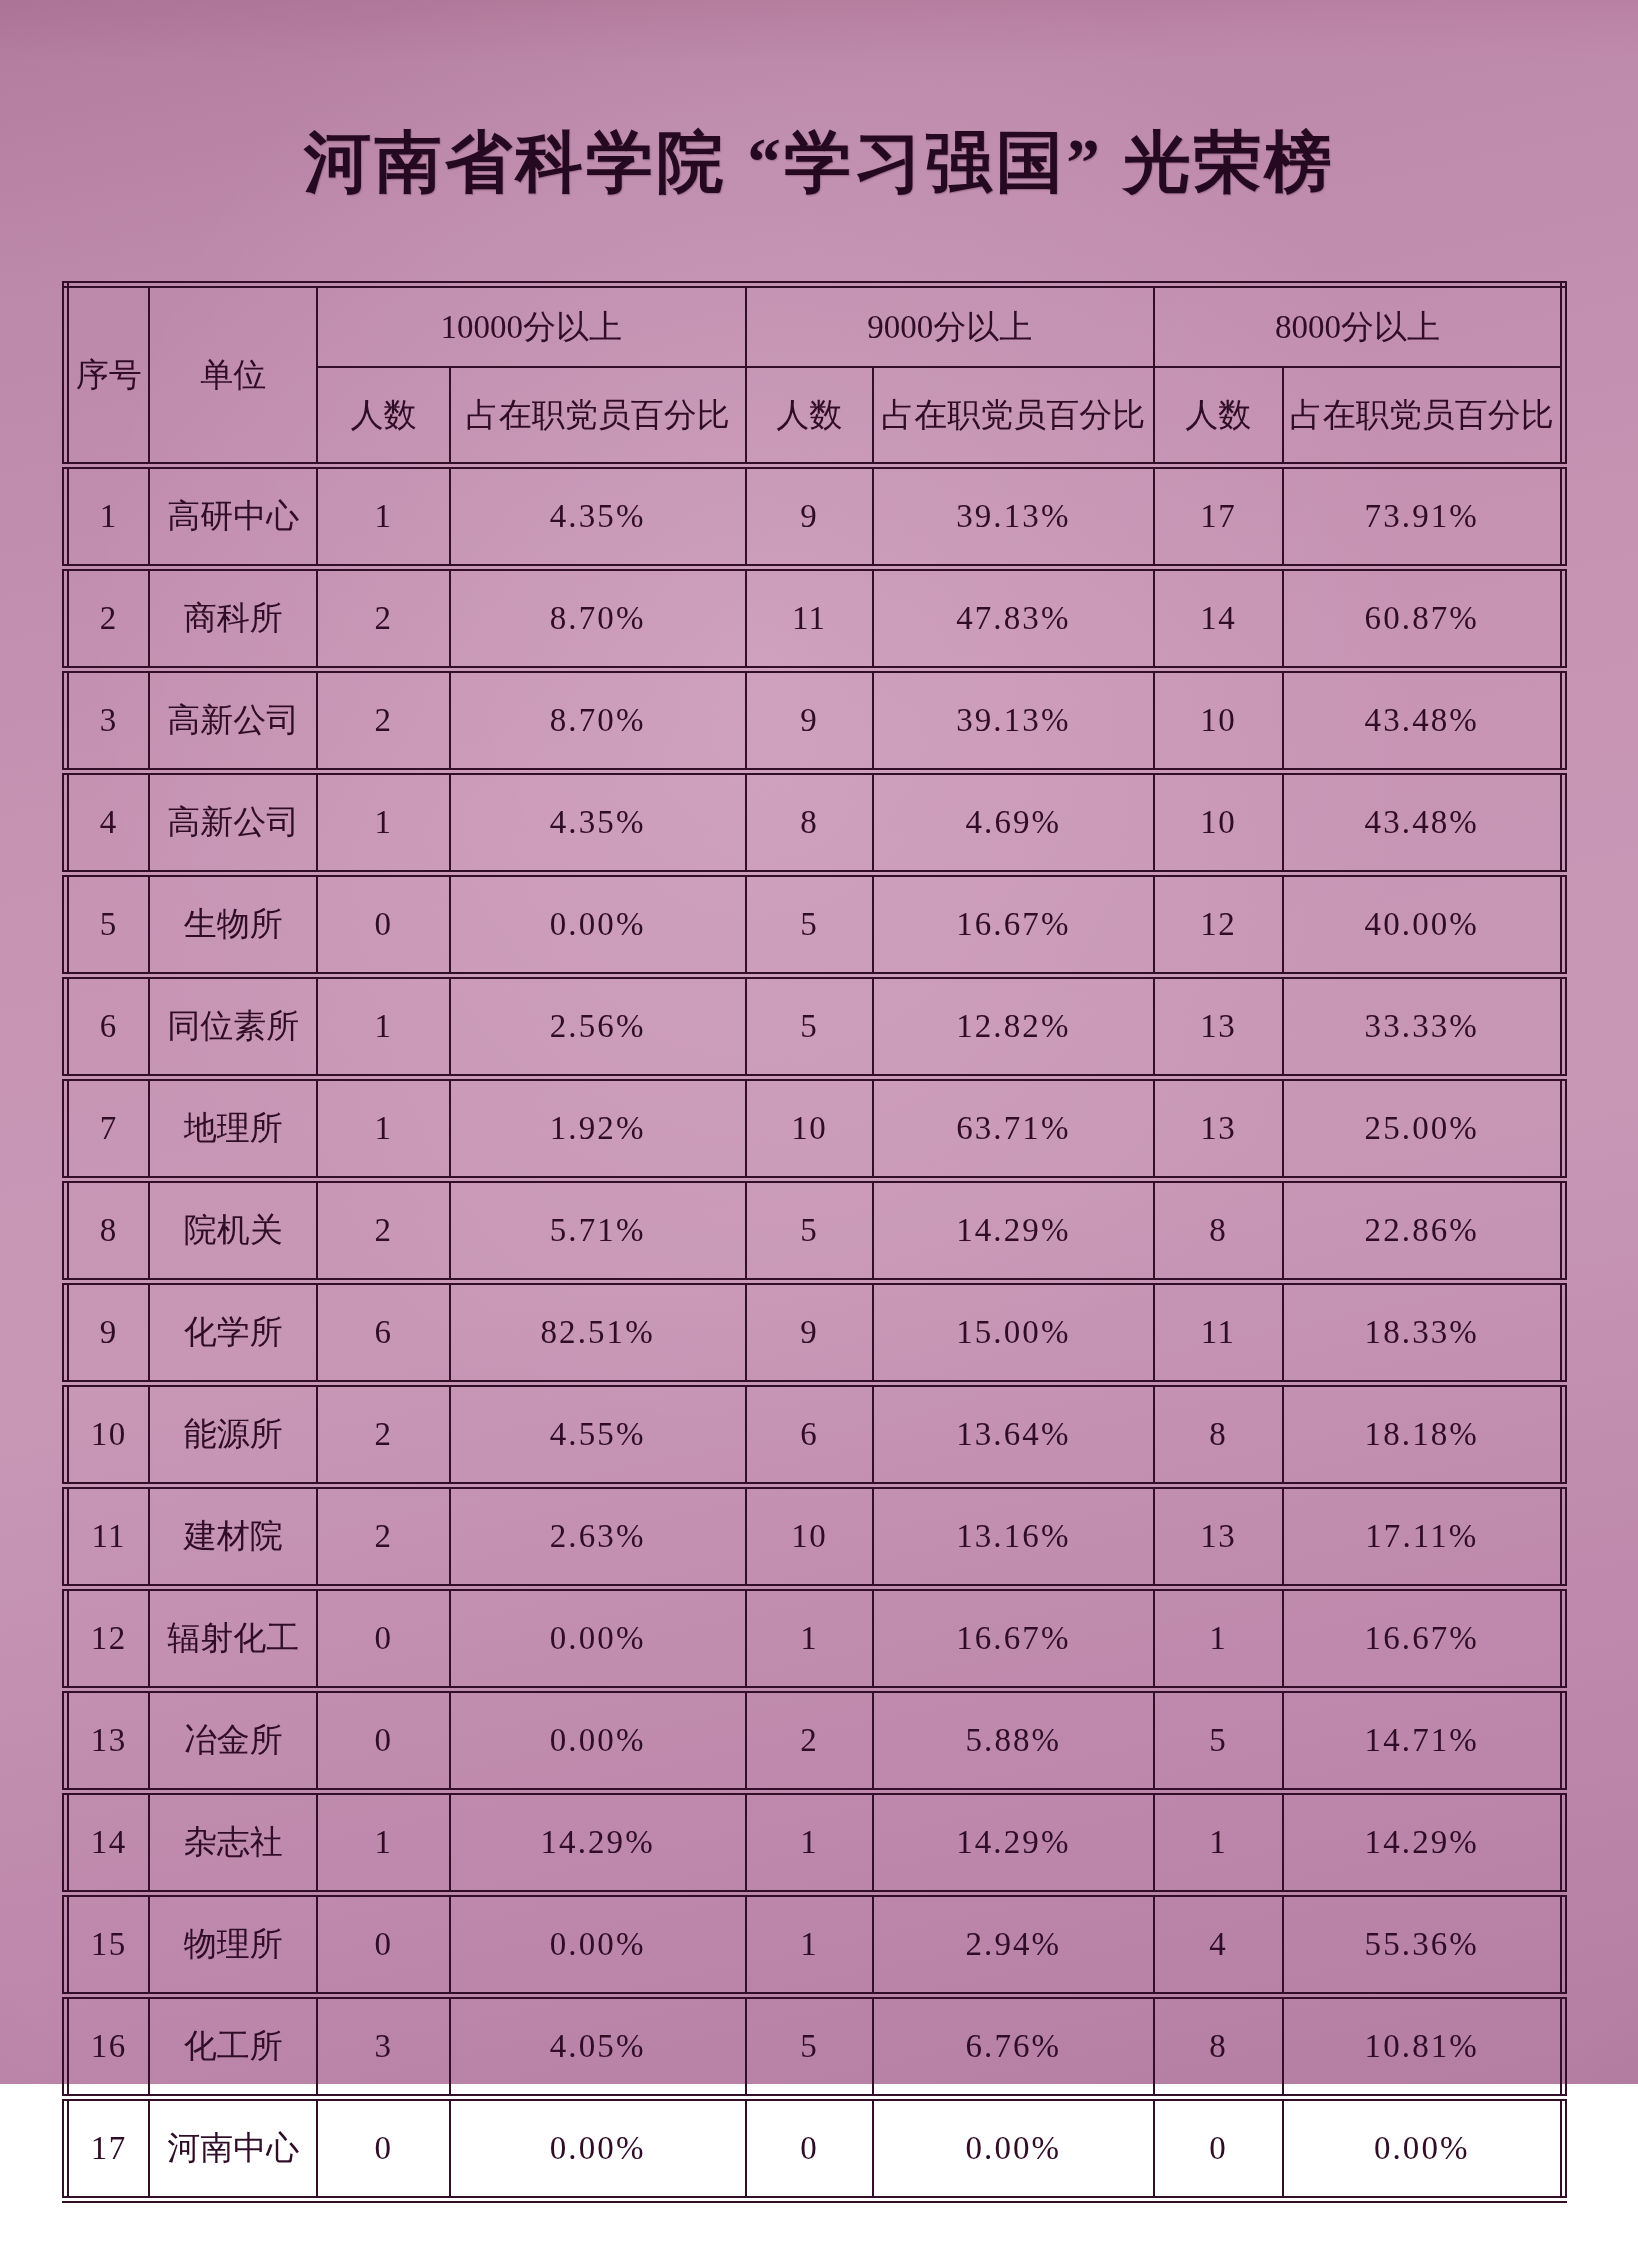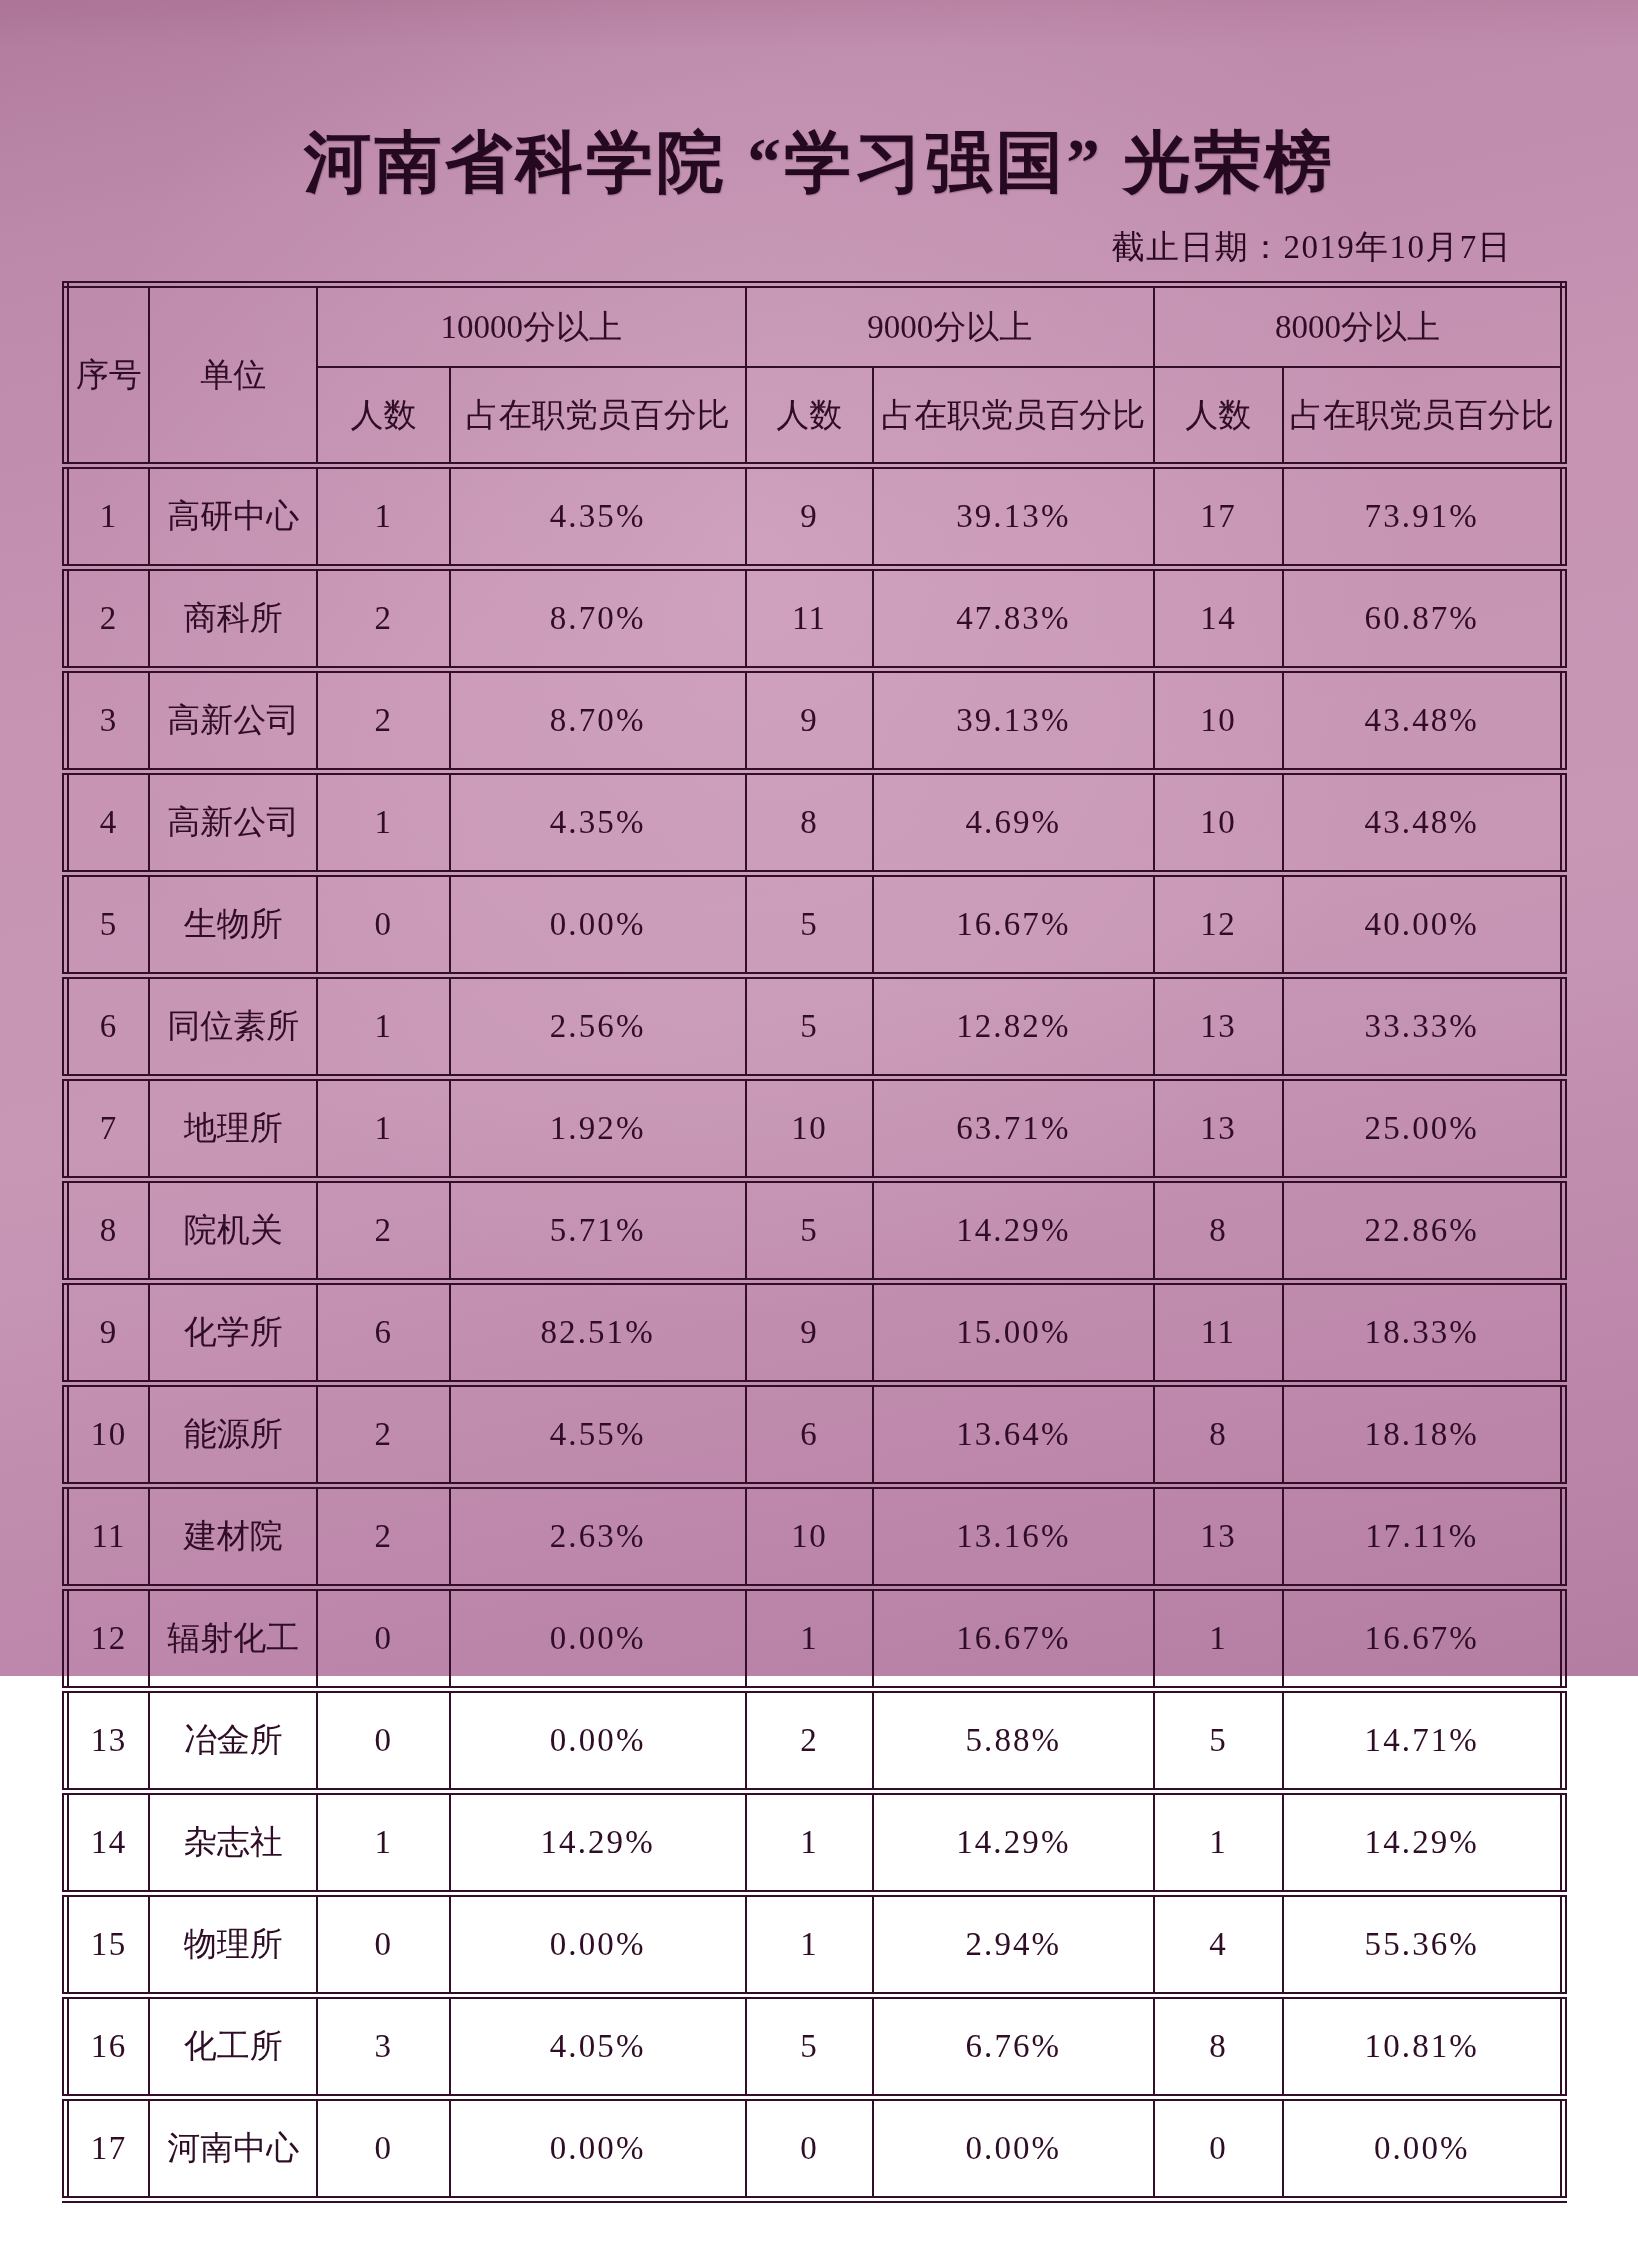--- a/index.html
+++ b/index.html
@@ -8,21 +8,21 @@
   }
   body {
     width: 1639px;
     height: 2261px;
     overflow: hidden;
     font-family: "Liberation Serif", "DejaVu Serif", serif;
   }
   .page {
     position: relative;
     width: 1639px;
-    height: 1676px;
+    height: 2084px;
     color: #2e0c25;
     background:
       radial-gradient(ellipse 1119px 1328px at 46% 32%, rgba(255,236,247,0.16), rgba(255,236,247,0.0) 60%),
       linear-gradient(168deg, #b07b9d 0%, #bd89ab 12%, #c794b4 38%, #c897b6 58%, #bd88ab 82%, #b37ea1 100%);
   }
   .vignette {
     position: absolute;
     inset: 0;
     pointer-events: none;
     background:
@@ -88,21 +88,20 @@
   .pct-cell { letter-spacing: 2.1px; }
 </style>
 </head>
 <body>
 
 <div class="page">
   <div class="vignette"></div>
 
   <div class="title">河南省科学院 “学习强国” 光荣榜</div>
 
-  <div class="cutoff-date">截止日期：2019年10月7日</div>
 
   <table class="honor">
     <colgroup>
       <col style="width:5.6%">
       <col style="width:11.2%">
       <col style="width:8.85%">
       <col style="width:19.75%">
       <col style="width:8.5%">
       <col style="width:18.75%">
       <col style="width:8.6%">

